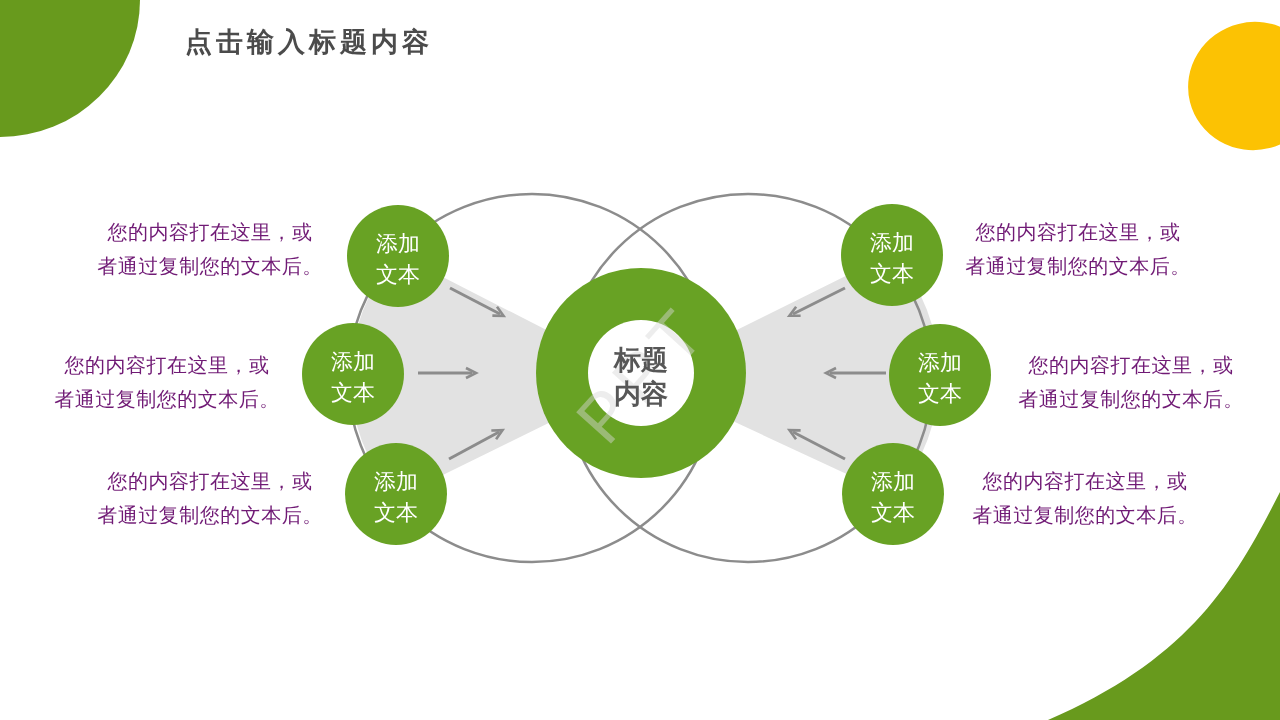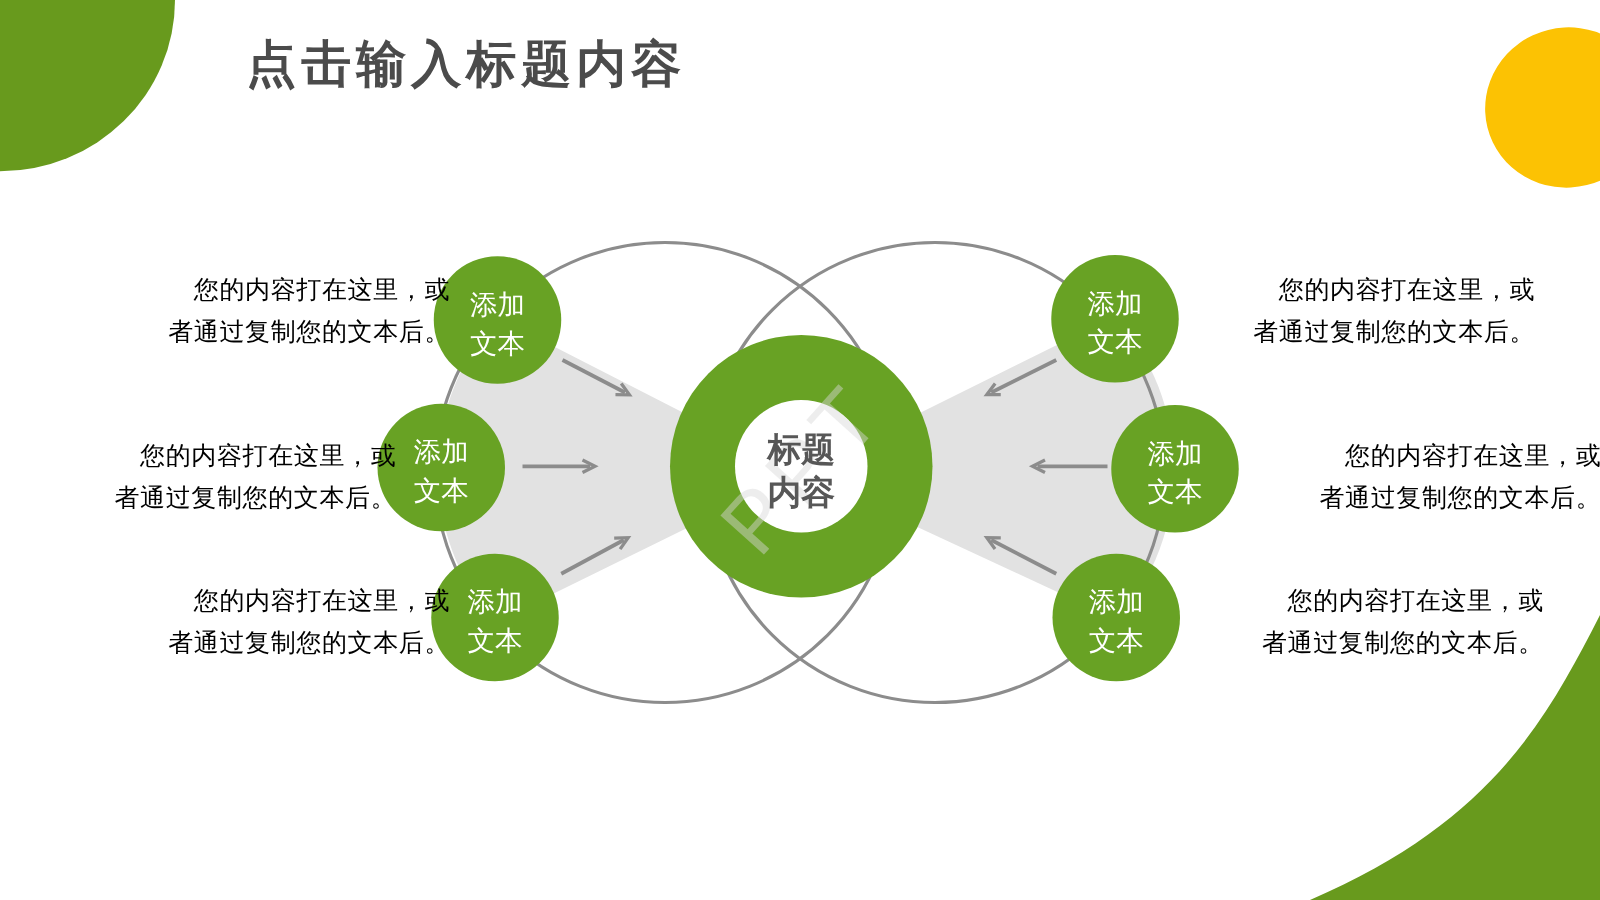--- a/index.html
+++ b/index.html
@@ -1,29 +1,29 @@
 <!DOCTYPE html>
 <html><head>
 <meta charset="utf-8">
 <style>
   html,body{margin:0;padding:0;background:#ffffff;}
   .slide{
     position:relative;width:1280px;height:720px;background:#ffffff;
     overflow:hidden;font-family:"Liberation Sans",sans-serif;
   }
   .slide-title{
-    position:absolute;left:197px;top:24px;
-    font-size:40px;font-weight:bold;letter-spacing:4px;color:#4b4b4b;
+    position:absolute;left:185px;top:24px;
+    font-size:27px;font-weight:bold;letter-spacing:4px;color:#4b4b4b;
     white-space:nowrap;
   }
   .diagram-svg{position:absolute;left:0;top:0;}
   .diagram-svg text{font-family:"Liberation Sans",sans-serif;}
   .caption{
-    position:absolute;width:300px;text-align:right;
-    font-size:20px;line-height:34px;color:#000000;letter-spacing:0.5px;
+    position:absolute;width:300px;text-align:center;
+    font-size:20px;line-height:34px;color:#701a75;letter-spacing:0.5px;
   }
   .caption div{white-space:nowrap;}
 </style>
 </head>
 <body>
 
 <div class="slide">
 
   <div class="slide-title">点击输入标题内容</div>
 

